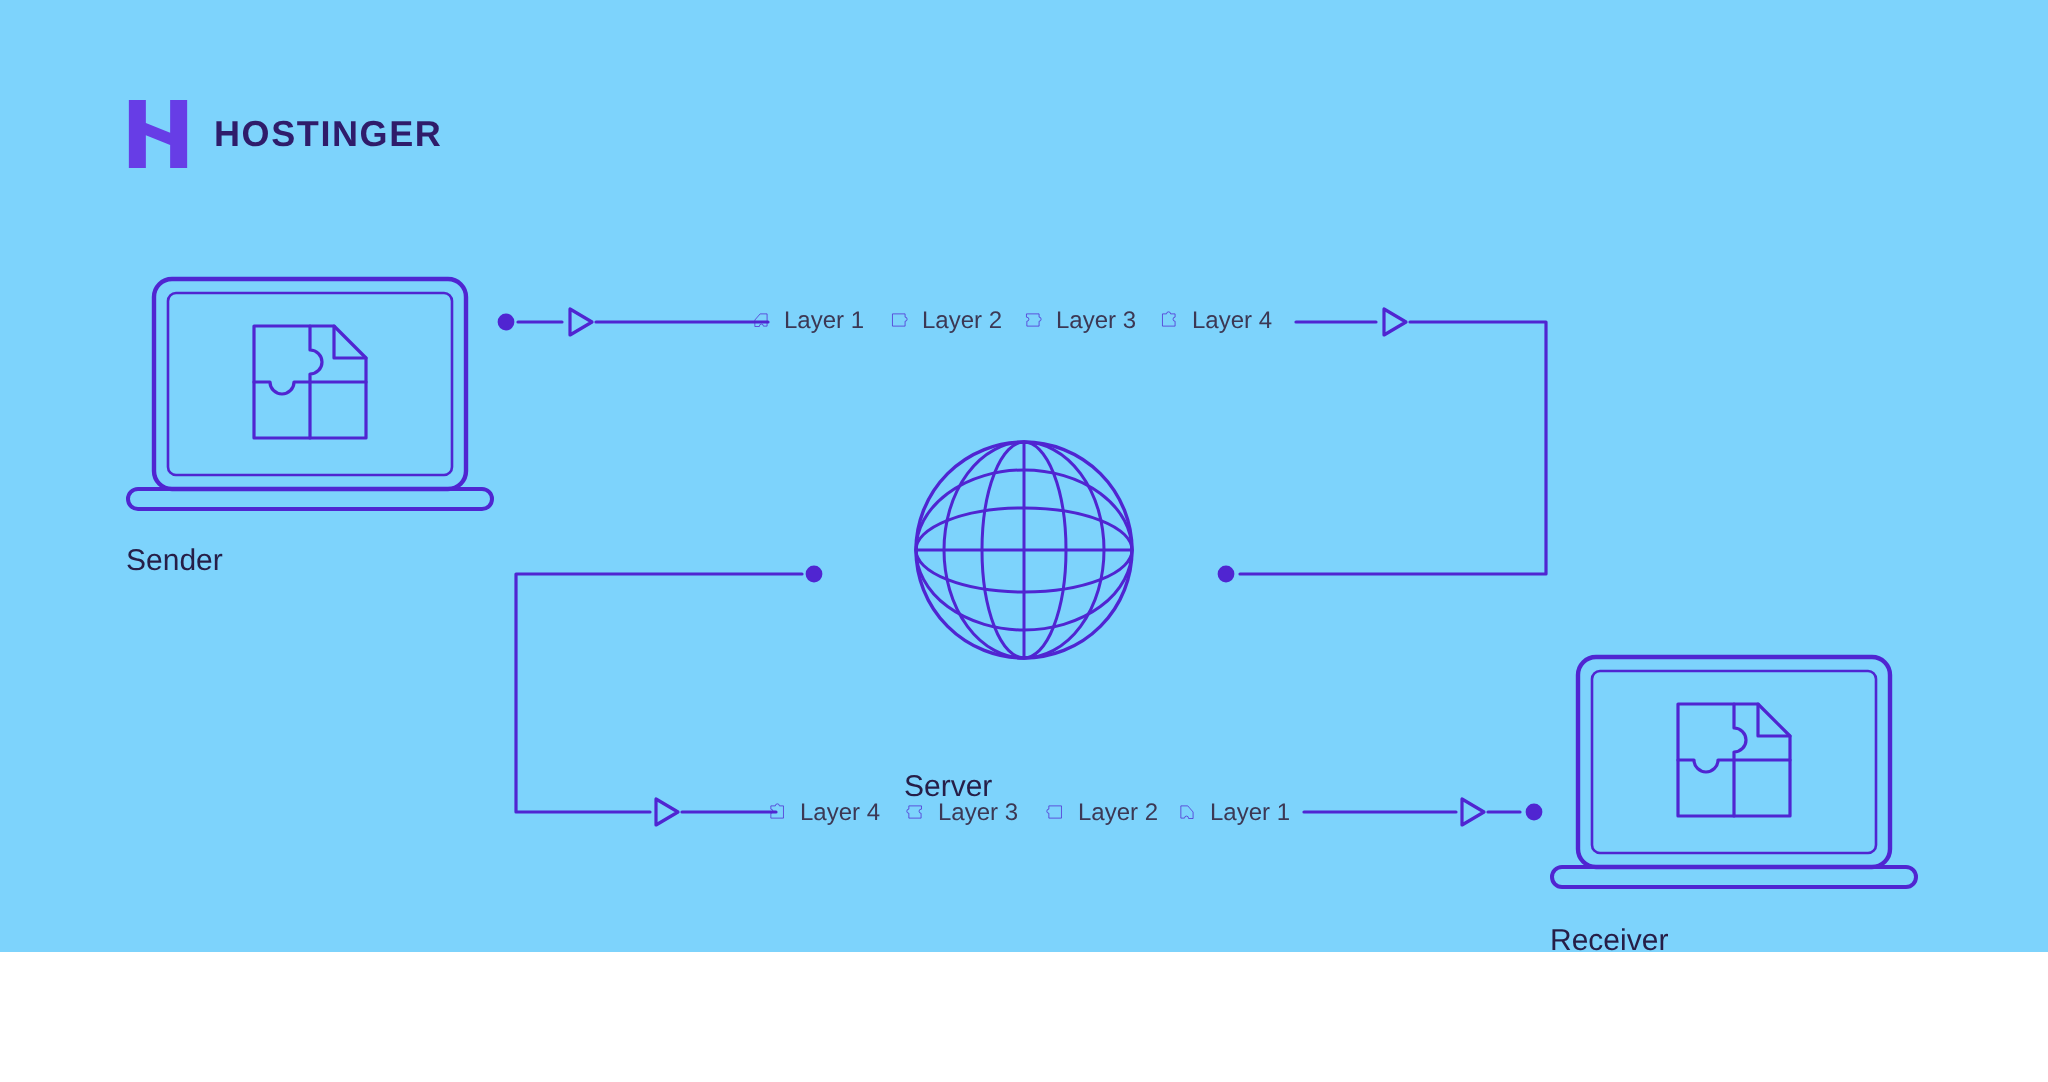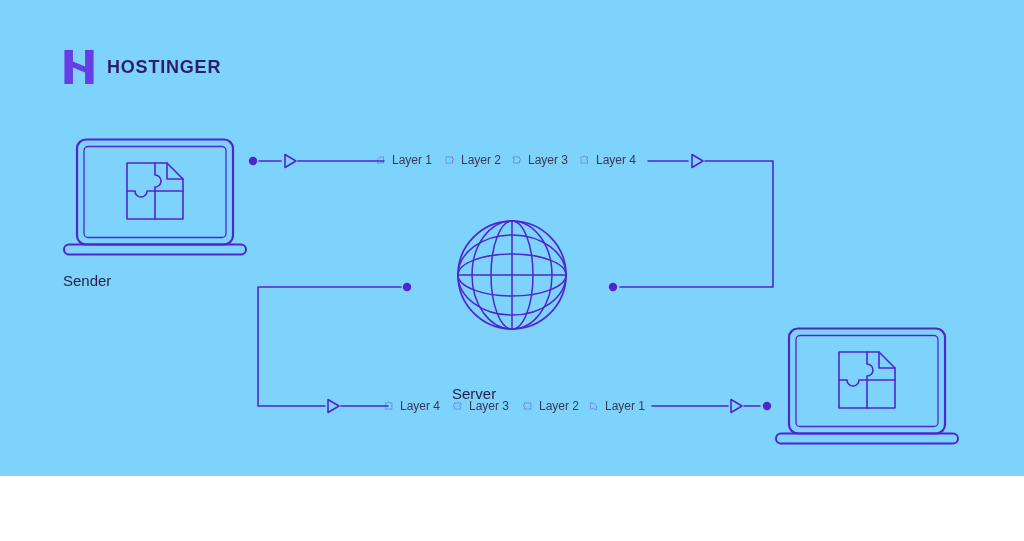--- a/index.html
+++ b/index.html
@@ -132,14 +132,15 @@
     <rect class="stroke" stroke-width="2.2" x="14" y="1.5" width="156" height="105" rx="9"></rect>
     <rect class="stroke" stroke-width="1.3" x="21" y="8.5" width="142" height="91" rx="4"></rect>
     <rect class="stroke" stroke-width="2" x="1" y="106.5" width="182" height="10" rx="5"></rect>
     <g transform="translate(64,25)">
       <path class="stroke" stroke-width="1.6" d="M0,0 H40 L56,16 V56 H0 Z"></path>
       <path class="stroke" stroke-width="1.6" d="M40,0 V16 H56"></path>
       <path class="stroke" stroke-width="1.6" d="M28,0 V12 A6,6 0 0 1 28,24 V56"></path>
       <path class="stroke" stroke-width="1.6" d="M0,28 H8 A6,6 0 0 0 20,28 H56"></path>
     </g>
   </svg>
+  <div class="node-label" style="left:775px;top:462px;width:184px;">Receiver</div>
 
 </div>
 
 </body></html>

